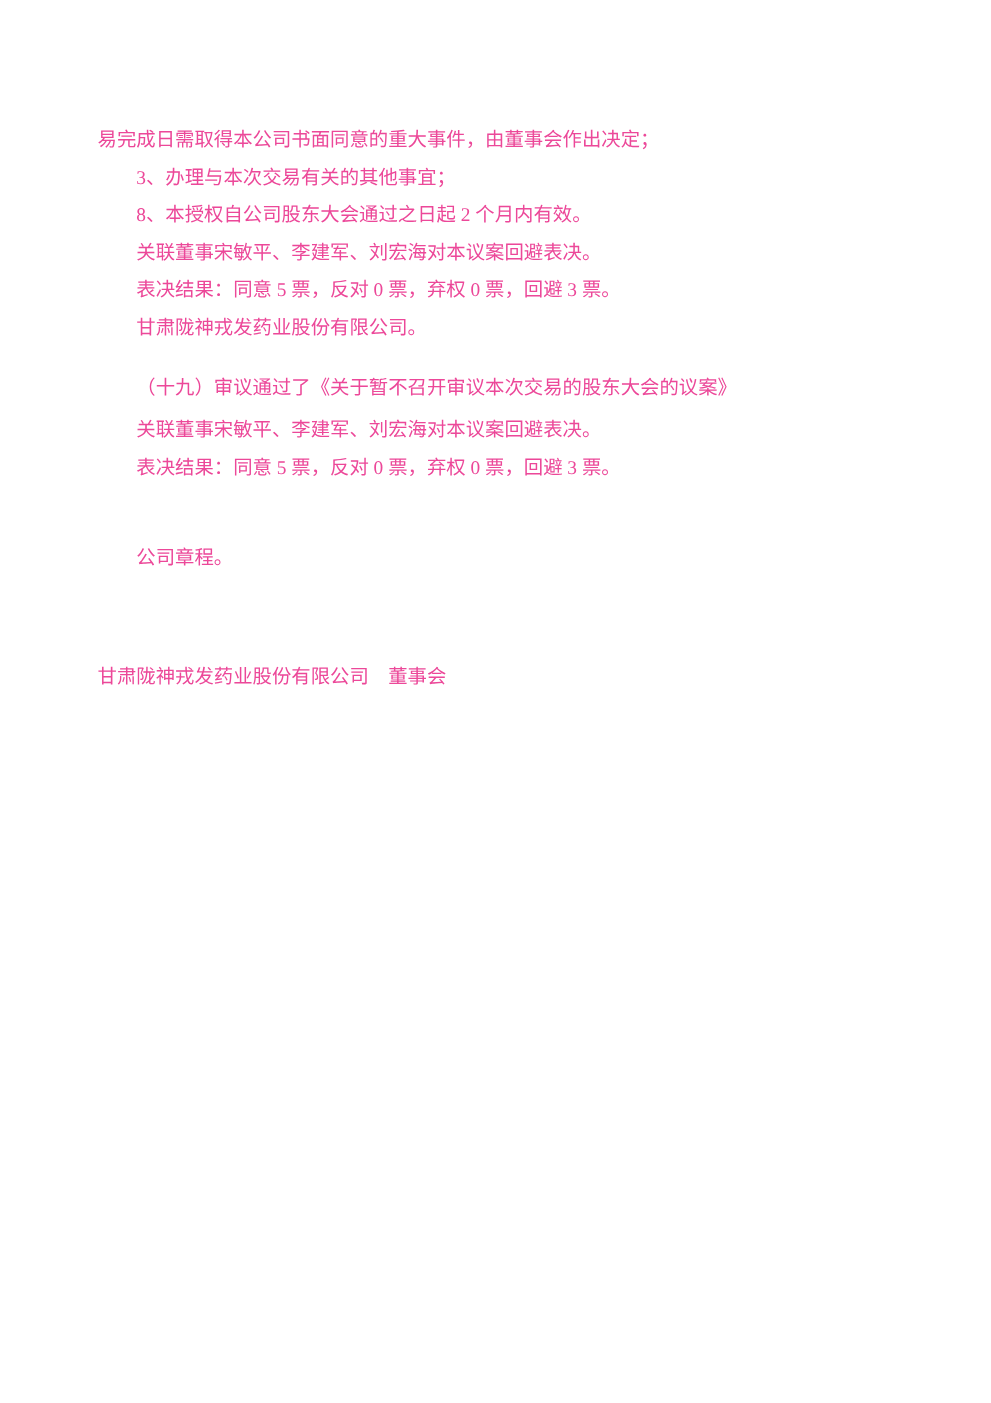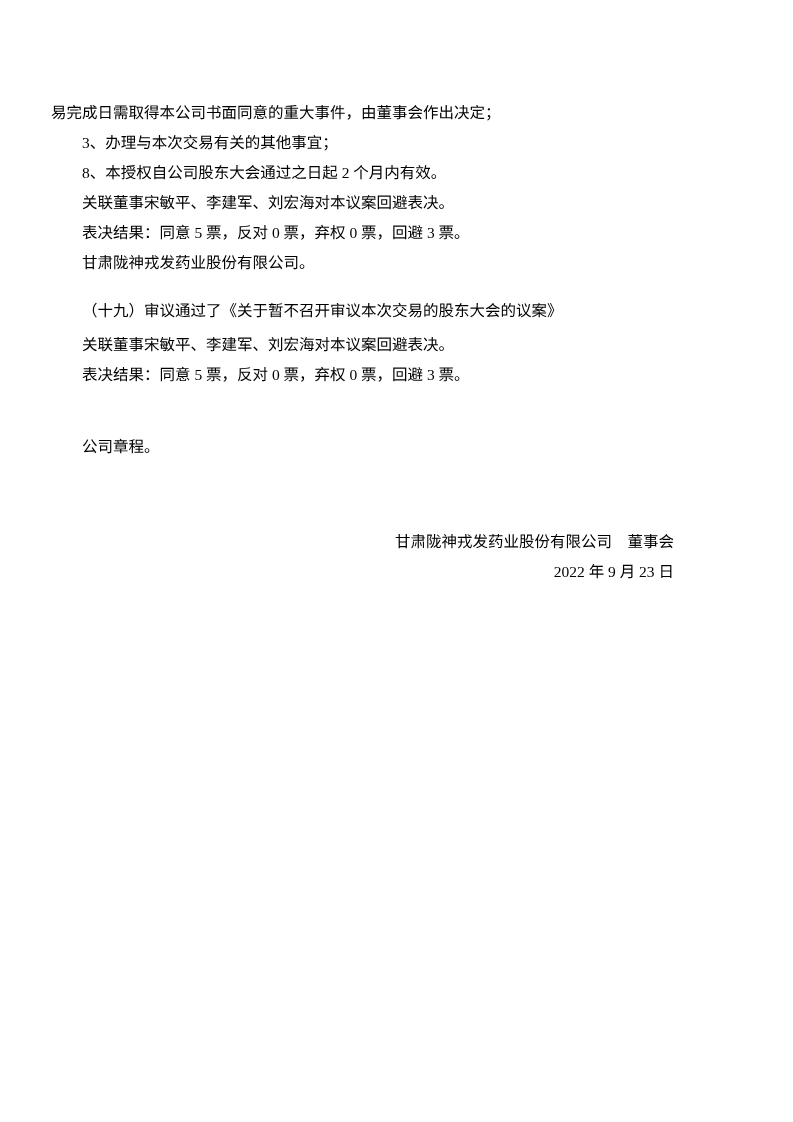--- a/index.html
+++ b/index.html
@@ -6,25 +6,25 @@
     margin: 0;
     padding: 0;
     background: #ffffff;
   }
   .page {
     position: relative;
     width: 793px;
     height: 1122px;
     box-sizing: border-box;
     background: #ffffff;
-    padding: 98px 119px 40px 51px;
+    padding: 98px 119px 40px 78px;
     font-family: "Liberation Serif", "DejaVu Serif", serif;
     font-size: 15.5px;
     line-height: 30px;
-    color: #000000;
+    color: #ec4899;
     overflow: hidden;
   }
   .page p {
     margin: 0;
     padding: 0;
   }
   .indent {
     text-indent: 2em;
   }
   .section-heading {
@@ -37,21 +37,20 @@
     text-justify: inter-character;
     text-indent: 2em;
   }
   .note-after-para {
     margin-top: 4px !important;
   }
   .closing {
     margin-top: 42px !important;
   }
   .sig {
-    text-align: right;
   }
   .sig-company {
     margin-top: 65px !important;
   }
 </style>
 </head>
 <body>
 
 <div class="page">
 
@@ -72,15 +71,14 @@
 
 
   <p class="line indent note-after-para">关联董事宋敏平、李建军、刘宏海对本议案回避表决。</p>
 
   <p class="line indent">表决结果：同意 5 票，反对 0 票，弃权 0 票，回避 3 票。</p>
 
   <p class="line indent closing">公司章程。</p>
 
   <p class="line sig sig-company">甘肃陇神戎发药业股份有限公司　董事会</p>
 
-  <p class="line sig">2022 年 9 月 23 日</p>
 
 </div>
 
 </body></html>

